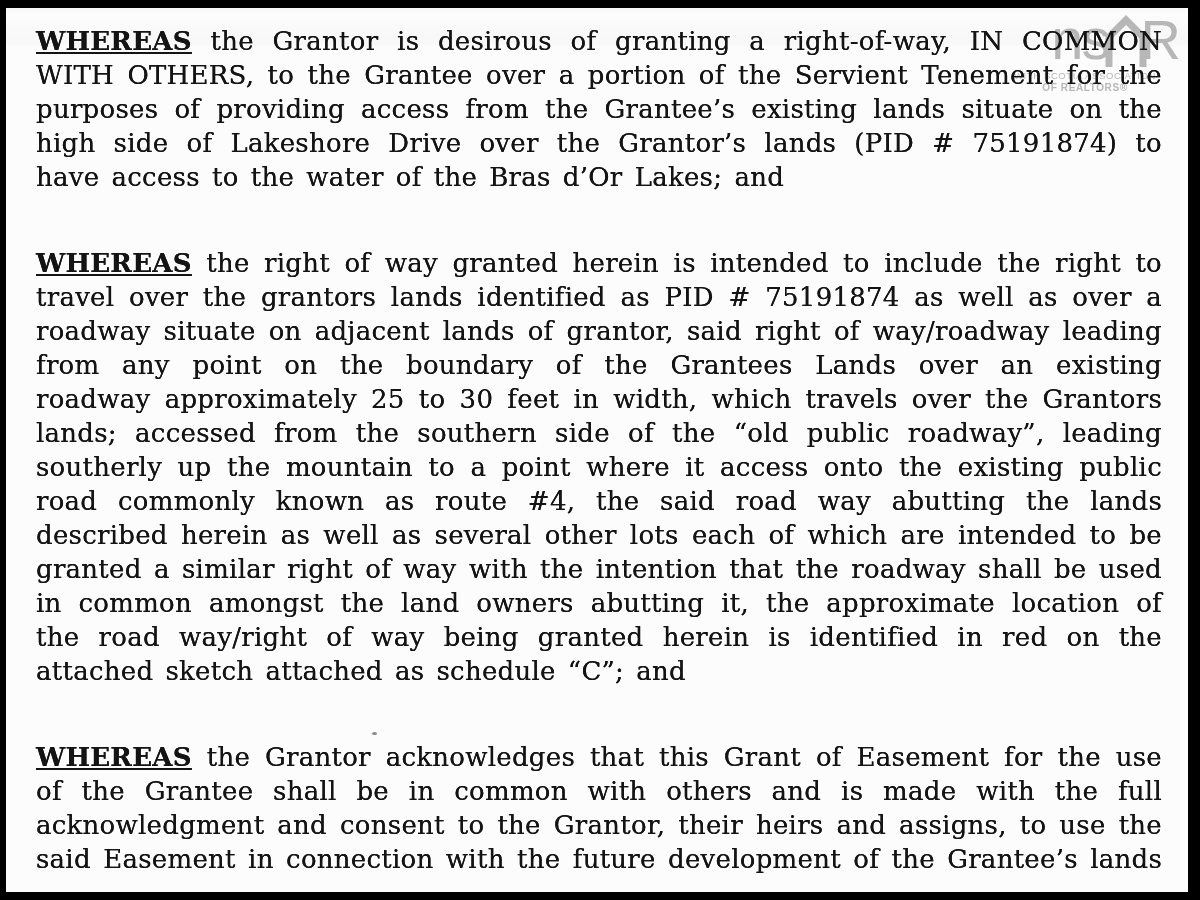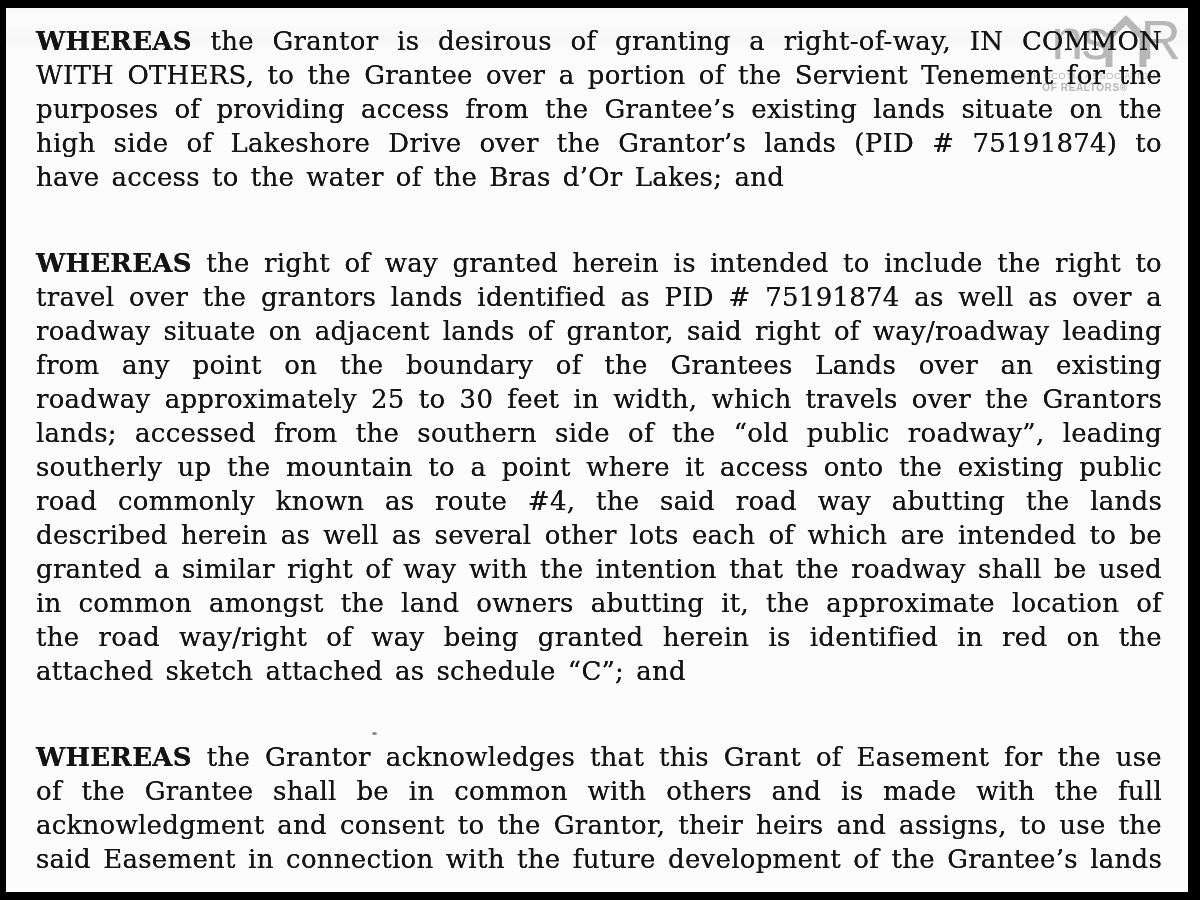--- a/index.html
+++ b/index.html
@@ -88,21 +88,21 @@
     font-size: 26px;
     line-height: 34px;
     color: var(--ink, #141414);
     text-align: justify;
     word-spacing: 0.14em;
     letter-spacing: 0.01em;
     text-shadow: 0 0 0.5px currentColor;
     margin-bottom: 52px;
   }
   .para:last-child { margin-bottom: 0; }
-  .lead { font-weight: bold; }
+  .lead { font-weight: bold; text-decoration: underline; }
 
   .speck {
     position: absolute;
     left: 366px;
     top: 724px;
     width: 5px;
     height: 3px;
     background: #8a8a8a;
     border-radius: 50%;
     z-index: 1;

